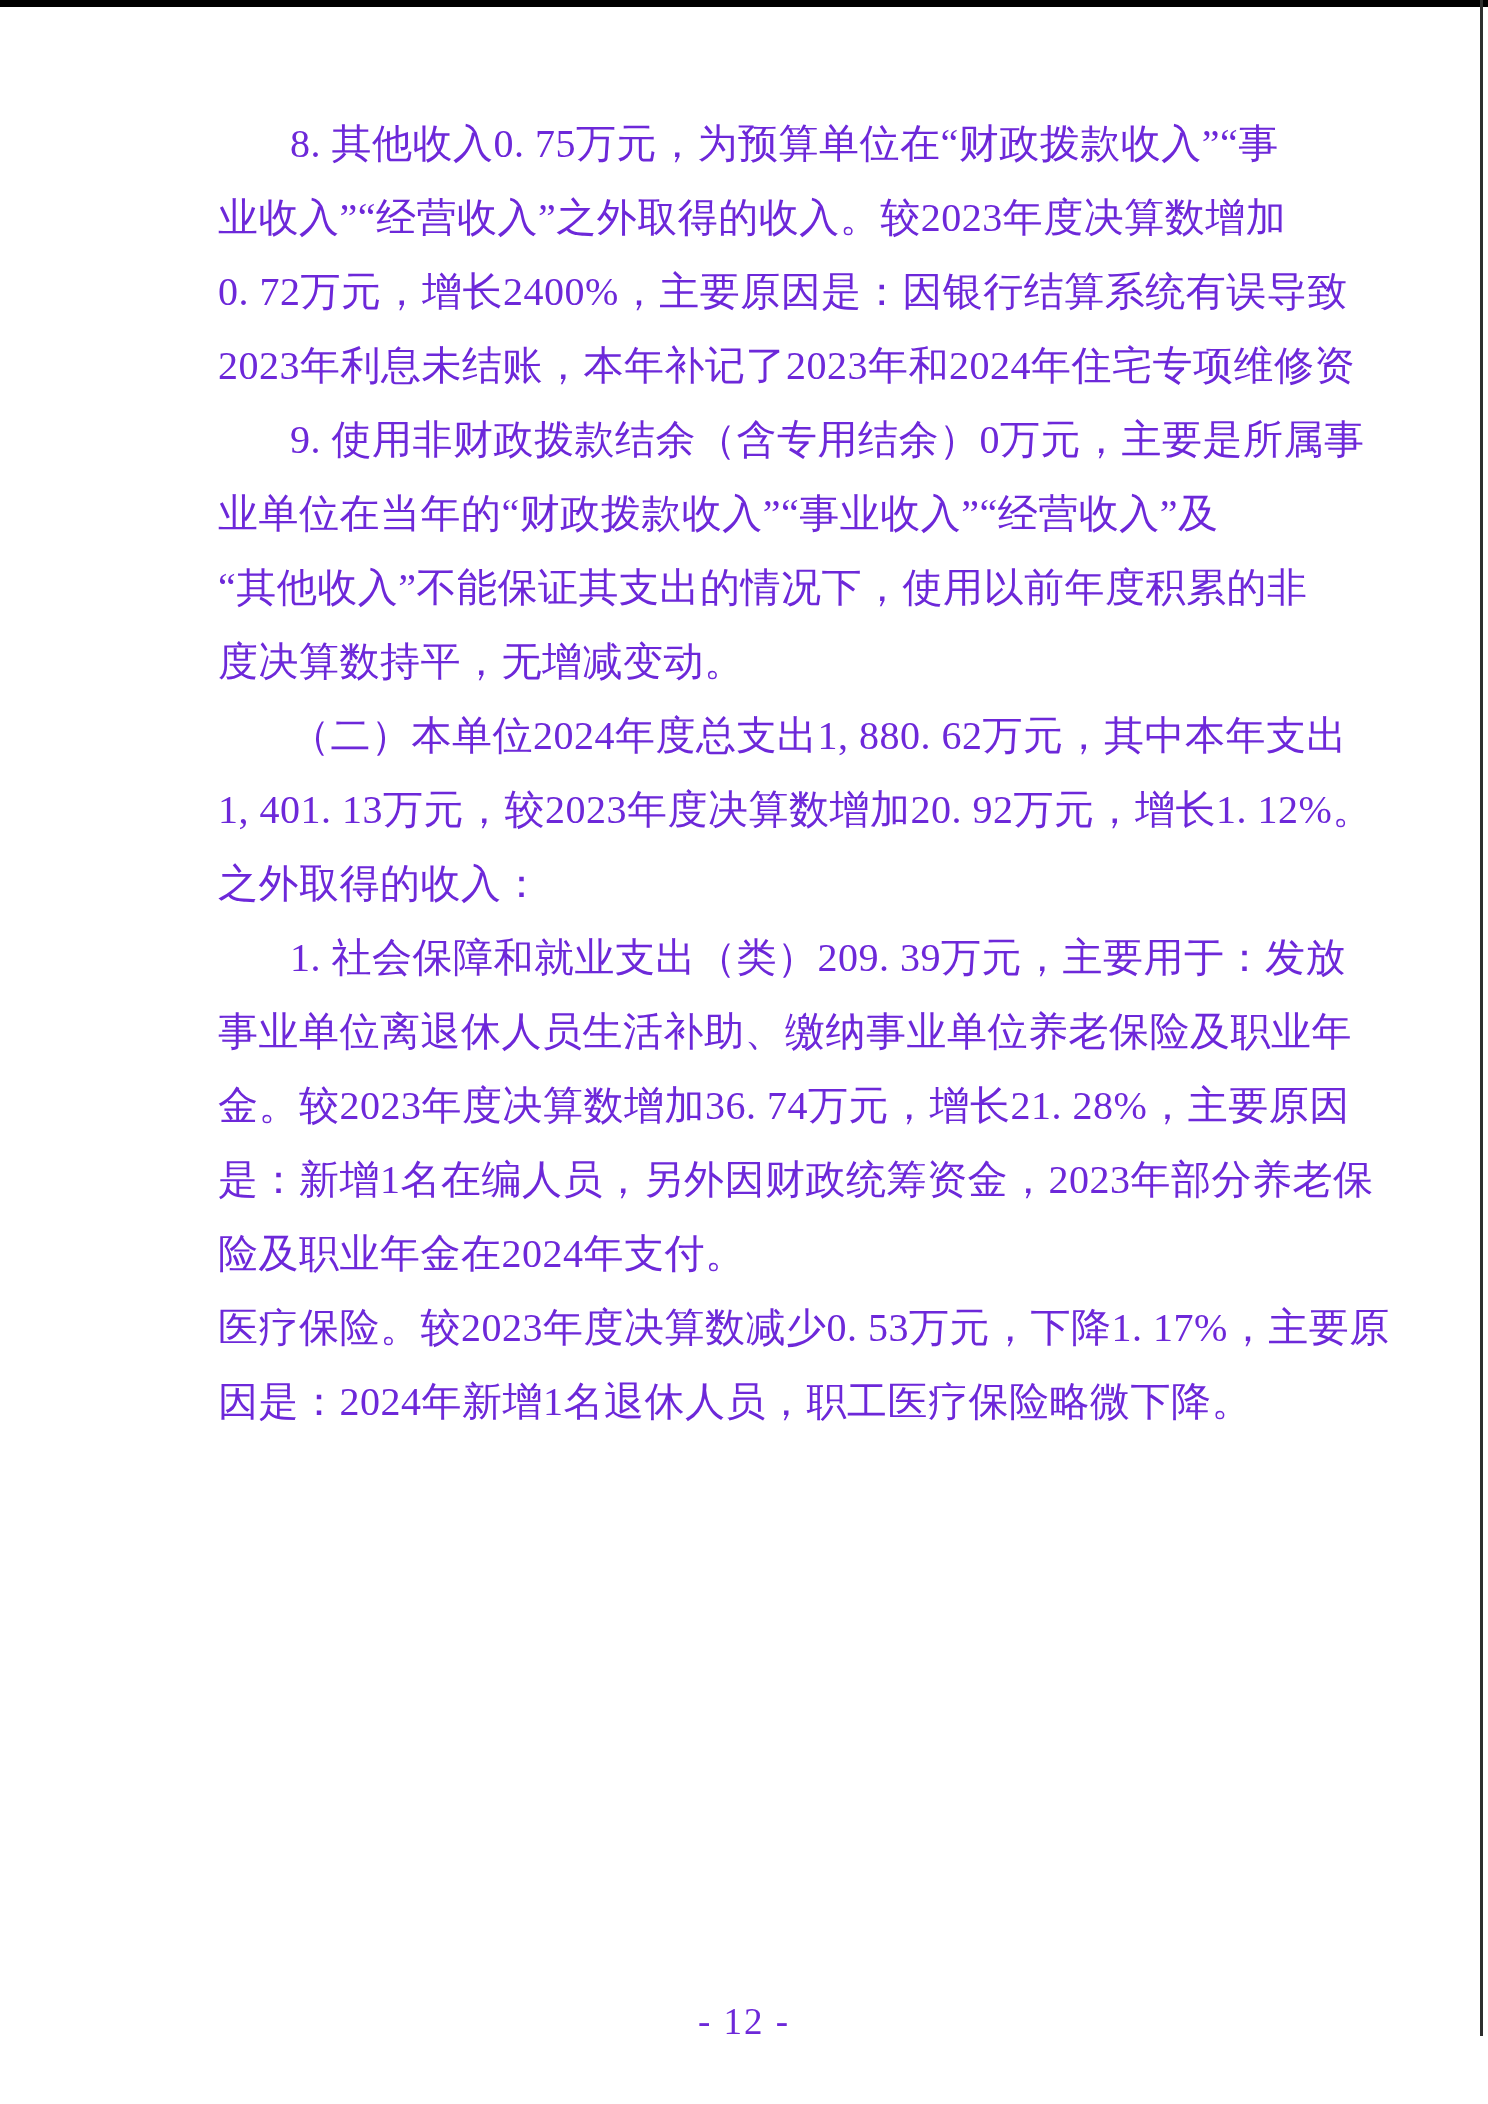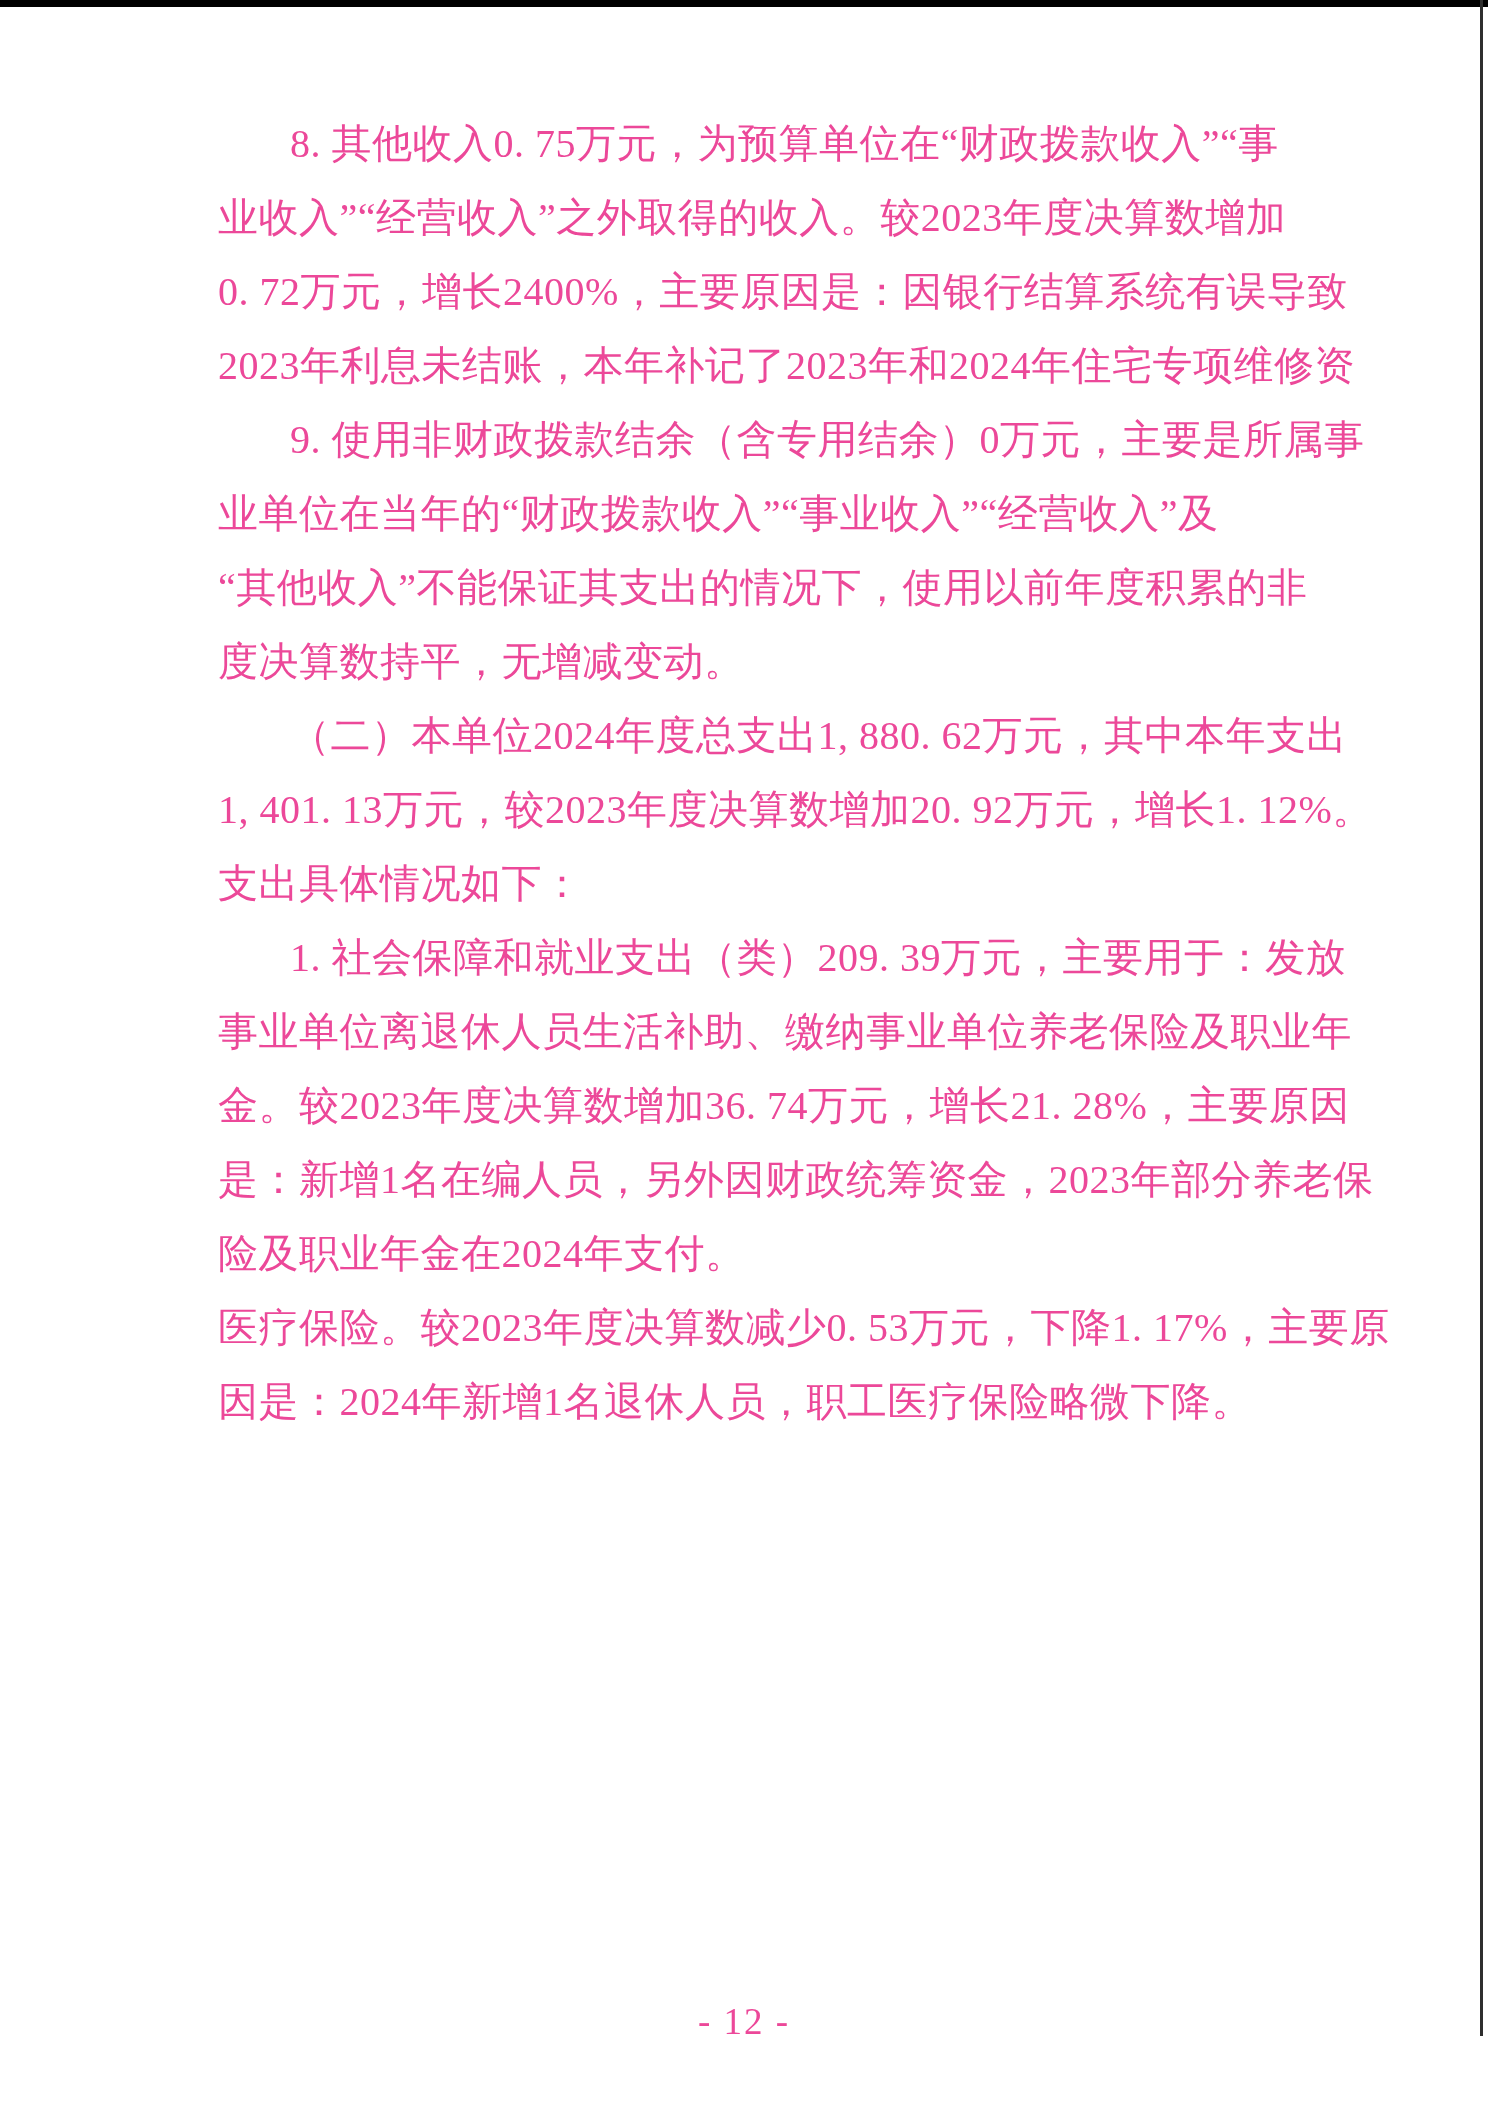--- a/index.html
+++ b/index.html
@@ -8,21 +8,21 @@
     padding: 0;
     background: #ffffff;
   }
   .page {
     position: relative;
     width: 1488px;
     height: 2036px;
     background: #ffffff;
     overflow: hidden;
     font-family: "Liberation Serif", "DejaVu Serif", serif;
-    color: #ec4899;
+    color: #6d28d9;
   }
   
   .scan-top-edge {
     position: absolute;
     top: 0;
     left: 0;
     width: 1488px;
     height: 7px;
     background: #000000;
   }
@@ -82,21 +82,21 @@
       </div>
       <div class="para">
         <div class="line first">9. 使用非财政拨款结余（含专用结余）0万元，主要是所属事</div>
         <div class="line">业单位在当年的“财政拨款收入”“事业收入”“经营收入”及</div>
         <div class="line">“其他收入”不能保证其支出的情况下，使用以前年度积累的非</div>
         <div class="line">度决算数持平，无增减变动。</div>
       </div>
       <div class="para">
         <div class="line first">（二）本单位2024年度总支出1, 880. 62万元，其中本年支出</div>
         <div class="line">1, 401. 13万元，较2023年度决算数增加20. 92万元，增长1. 12%。</div>
-        <div class="line">支出具体情况如下：</div>
+        <div class="line">之外取得的收入：</div>
       </div>
       <div class="para">
         <div class="line first">1. 社会保障和就业支出（类）209. 39万元，主要用于：发放</div>
         <div class="line">事业单位离退休人员生活补助、缴纳事业单位养老保险及职业年</div>
         <div class="line">金。较2023年度决算数增加36. 74万元，增长21. 28%，主要原因</div>
         <div class="line">是：新增1名在编人员，另外因财政统筹资金，2023年部分养老保</div>
         <div class="line">险及职业年金在2024年支付。</div>
       </div>
       <div class="para">
         <div class="line">医疗保险。较2023年度决算数减少0. 53万元，下降1. 17%，主要原</div>

